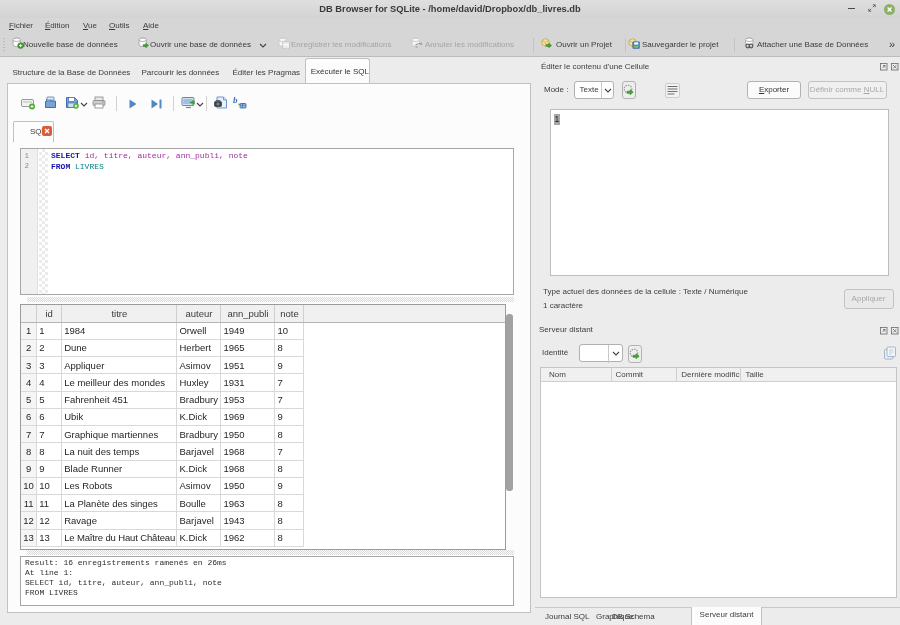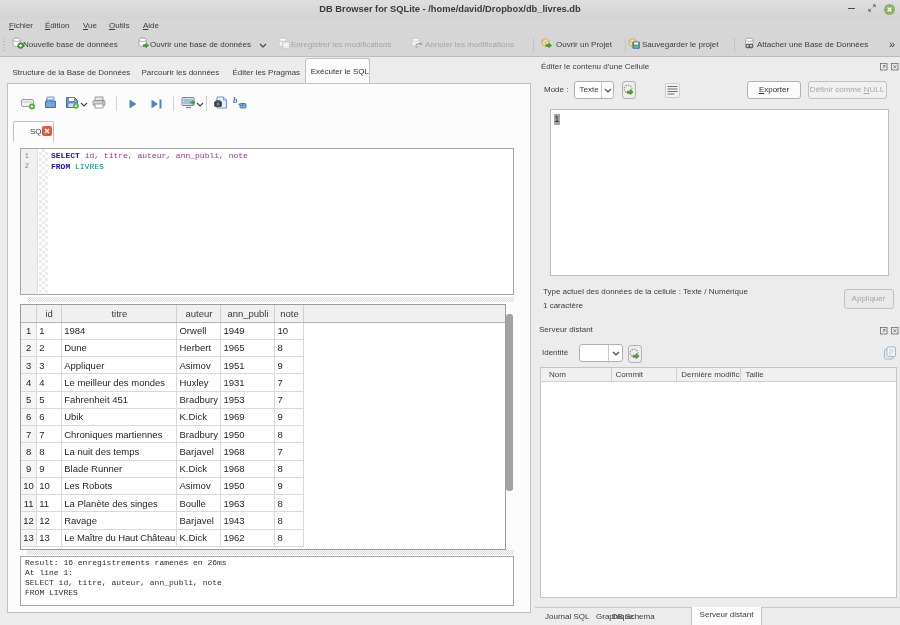--- a/index.html
+++ b/index.html
@@ -329,21 +329,21 @@
             <td class="rn">6</td>
             <td>6</td>
             <td>Ubik</td>
             <td>K.Dick</td>
             <td>1969</td>
             <td>9</td>
           </tr>
       <tr>
             <td class="rn">7</td>
             <td>7</td>
-            <td>Chroniques martiennes</td>
+            <td>Graphique martiennes</td>
             <td>Bradbury</td>
             <td>1950</td>
             <td>8</td>
           </tr>
       <tr>
             <td class="rn">8</td>
             <td>8</td>
             <td>La nuit des temps</td>
             <td>Barjavel</td>
             <td>1968</td>

